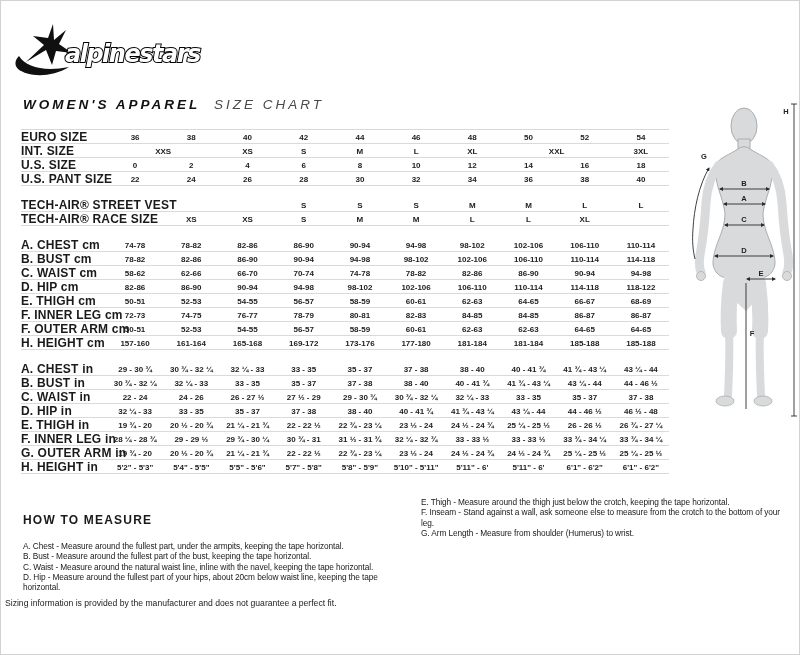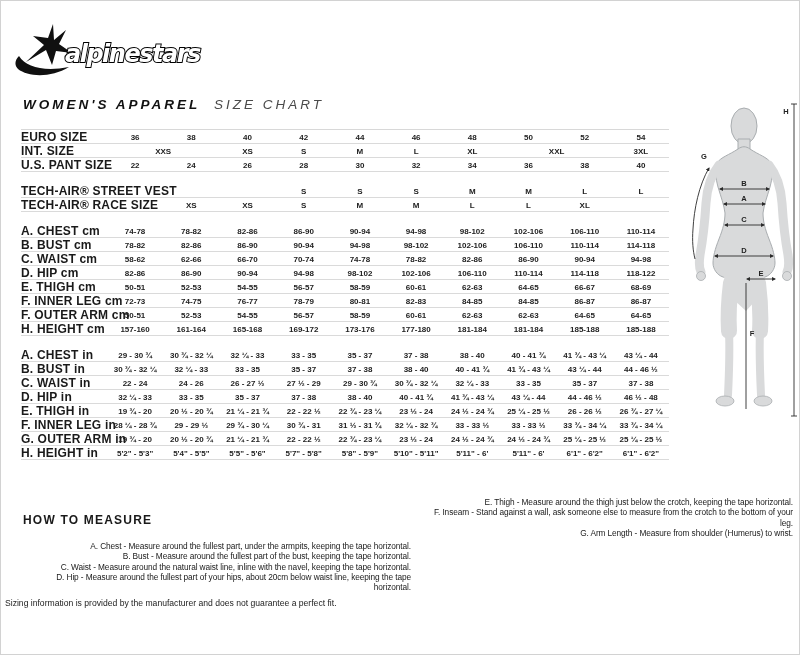--- a/index.html
+++ b/index.html
@@ -16,21 +16,21 @@
   .trow{display:grid;grid-template-columns:86px repeat(10,1fr);height:13px;align-items:center;
         border-bottom:1px solid #dadada;}
   .trow .lbl{font-weight:700;font-size:12px;letter-spacing:.2px;white-space:nowrap;overflow:visible;}
   .trow .cell{text-align:center;font-size:8px;font-weight:700;color:#222;white-space:nowrap;}
   .tgap{height:12px;}
   
   .measure{position:absolute;top:496px;left:22px;width:760px;display:flex;}
   .m-left{width:388px;flex:0 0 388px;}
   .m-right{width:372px;flex:0 0 372px;margin-left:10px;}
   .m-head{font-size:12px;font-weight:700;letter-spacing:1.2px;margin:16px 0 14px 0;}
-  .m-item{font-size:8.3px;line-height:10.3px;letter-spacing:-0.1px;color:#1a1a1a;margin:0;text-align:right;}
+  .m-item{font-size:8.3px;line-height:10.3px;letter-spacing:-0.1px;color:#1a1a1a;margin:0;}
   
   .footer{position:absolute;left:4px;top:597px;font-size:8.6px;line-height:11px;color:#222;}
   
   .figure{position:absolute;left:672px;top:98px;width:126px;height:322px;}
 </style>
 </head>
 <body>
 
 <div class="page">
 
@@ -66,20 +66,33 @@
       <div class="trow">
         <span class="lbl">INT. SIZE</span>
         <span class="cell" style="grid-column: span 2;">XXS</span>
         <span class="cell">XS</span>
         <span class="cell">S</span>
         <span class="cell">M</span>
         <span class="cell">L</span>
         <span class="cell">XL</span>
         <span class="cell" style="grid-column: span 2;">XXL</span>
         <span class="cell">3XL</span>
+      </div>
+      <div class="trow">
+        <span class="lbl">U.S. SIZE</span>
+        <span class="cell">0</span>
+        <span class="cell">2</span>
+        <span class="cell">4</span>
+        <span class="cell">6</span>
+        <span class="cell">8</span>
+        <span class="cell">10</span>
+        <span class="cell">12</span>
+        <span class="cell">14</span>
+        <span class="cell">16</span>
+        <span class="cell">18</span>
       </div>
       <div class="trow">
         <span class="lbl">U.S. PANT SIZE</span>
         <span class="cell">22</span>
         <span class="cell">24</span>
         <span class="cell">26</span>
         <span class="cell">28</span>
         <span class="cell">30</span>
         <span class="cell">32</span>
         <span class="cell">34</span>

